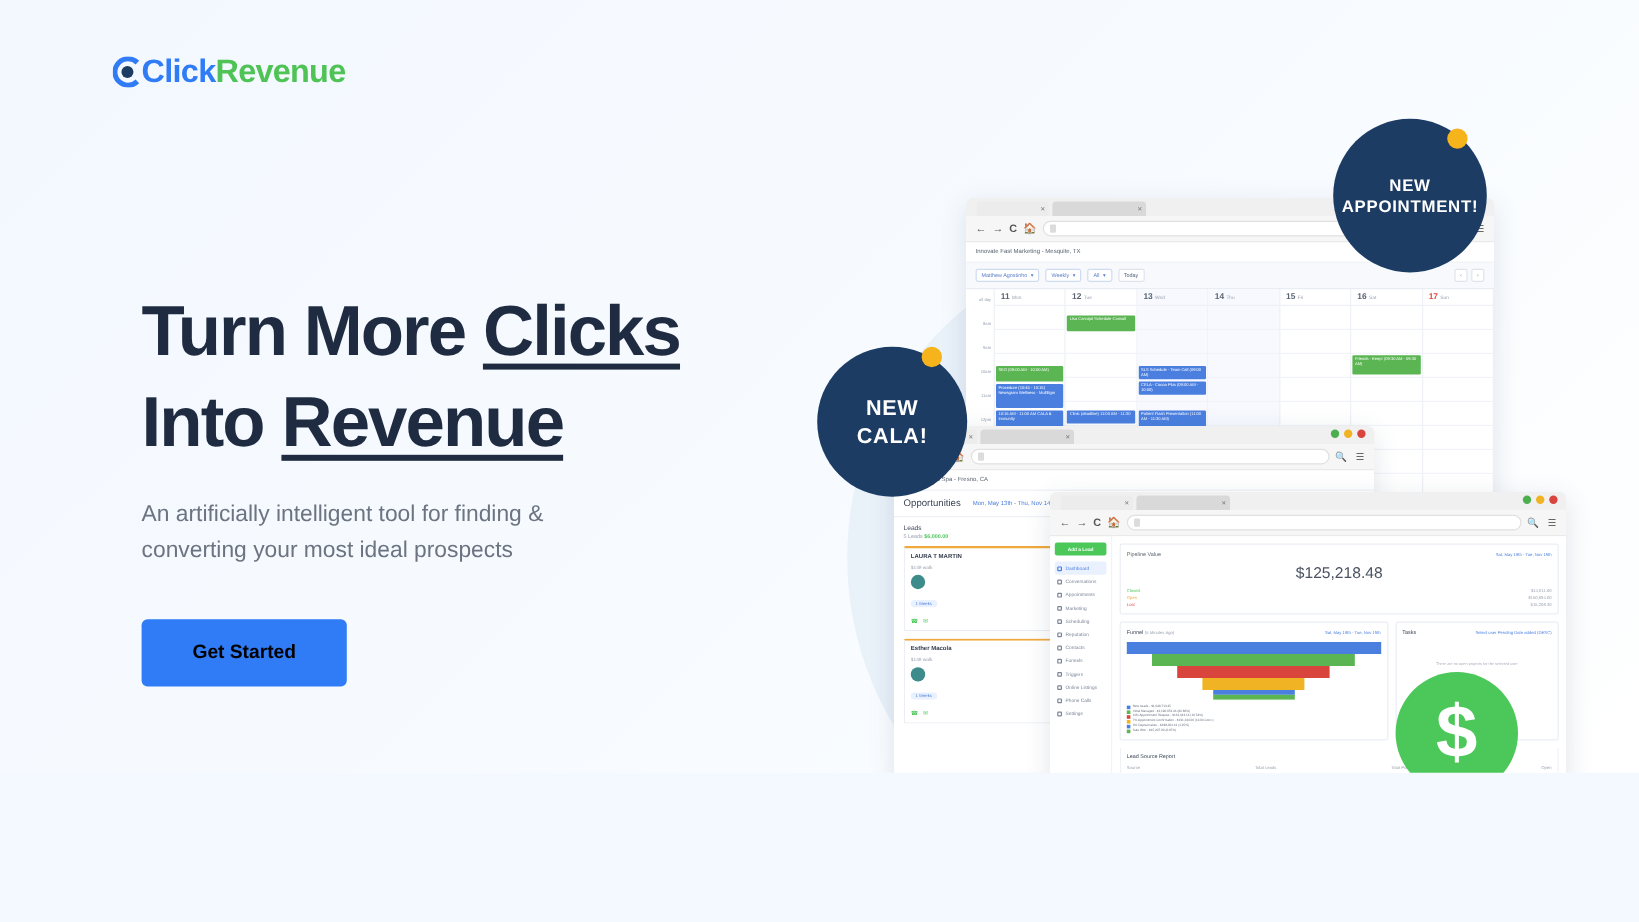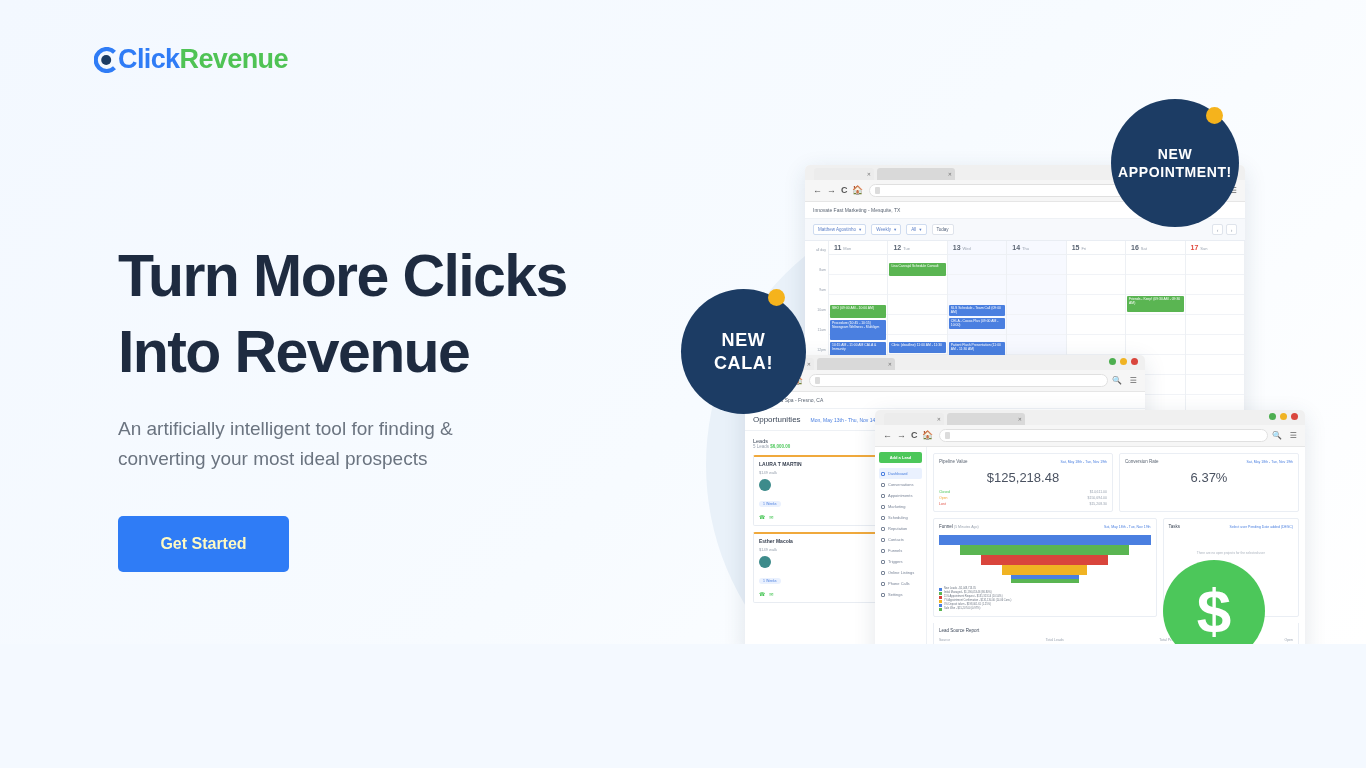--- a/index.html
+++ b/index.html
@@ -29,30 +29,30 @@
   .logo-c svg { display:block; }
   .logo-click { color: #2f7cf6; }
   .logo-revenue { color: #4fc355; }
 
   
   .hero { position: absolute; left: 118px; top: 238px; width: 560px; }
   .headline {
     font-size: 59px; line-height: 76px; font-weight: bold;
     color: #1e2b40; letter-spacing: -1.6px;
   }
-  .headline .u { text-decoration-thickness: 5px; text-underline-offset: 7px; }
+  .headline .u { text-decoration: underline; text-decoration-thickness: 5px; text-underline-offset: 7px; }
   .subhead {
     margin-top: 24px; font-size: 19px; line-height: 30px;
     color: #6b7480; max-width: 400px;
   }
   .cta {
     margin-top: 42px;
     display: inline-flex; align-items: center; justify-content: center;
     width: 171px; height: 56px;
-    background: #2f7cf6; color: #fef9c3;
+    background: #2f7cf6; color: #000000;
     font-size: 16px; font-weight: bold;
     border: none; border-radius: 5px; cursor: pointer;
   }
 
   
   .illus { position: absolute; left: 640px; top: 60px; width: 726px; height: 680px; }
   .bg-circle {
     position: absolute; left: 66px; top: 135px;
     width: 540px; height: 540px; border-radius: 50%;
     background: #e9f1f9;
@@ -585,27 +585,20 @@
                   <span class="sl-val">$14,611.00</span>
                 </div>
                 <div class="stat-line">
                   <span class="sl-open">Open</span>
                   <span class="sl-val">$150,694.00</span>
                 </div>
                 <div class="stat-line">
                   <span class="sl-lost">Lost</span>
                   <span class="sl-val">$15,208.30</span>
                 </div>
-              </div>
-              <div class="stat">
-                <div class="stat-hd">
-                  <span class="stat-label">Conversion Rate</span>
-                  <span class="stat-range">Sat, May 18th - Tue, Nov 19th</span>
-                </div>
-                <div class="stat-value">6.37%</div>
               </div>
             </div>
           <div class="panel-row">
             <div class="panel funnel">
               <div class="panel-hd">
                 <span class="panel-title"><span>Funnel</span> <small>(5 Minutes Ago)</small></span>
                 <span class="panel-range">Sat, May 18th - Tue, Nov 19th</span>
               </div>
               <div class="funnel-wrap" id="funnel-chart">
                   <div class="fseg" style="background: rgb(74, 127, 224); width: 100%; height: 10px;"></div>

